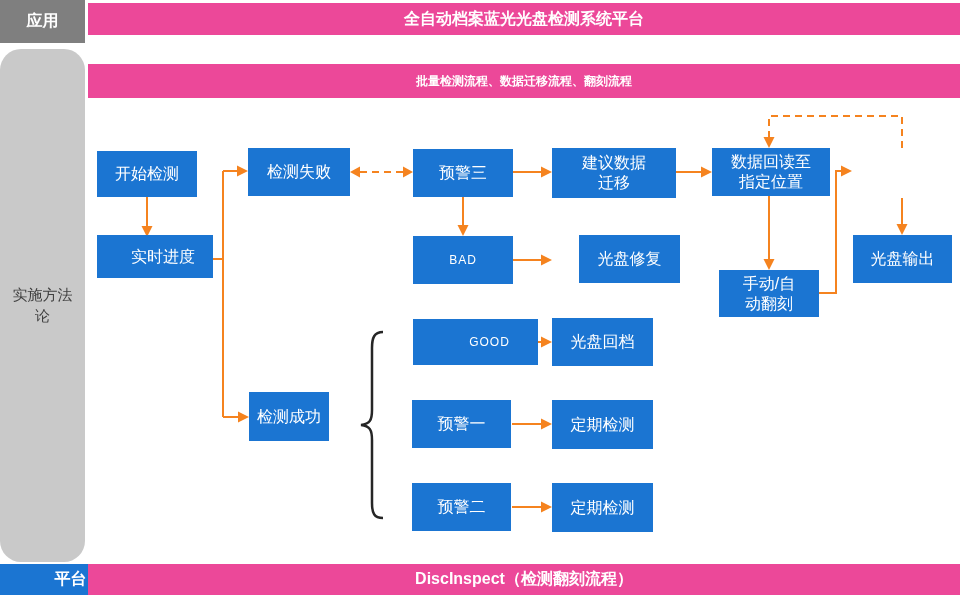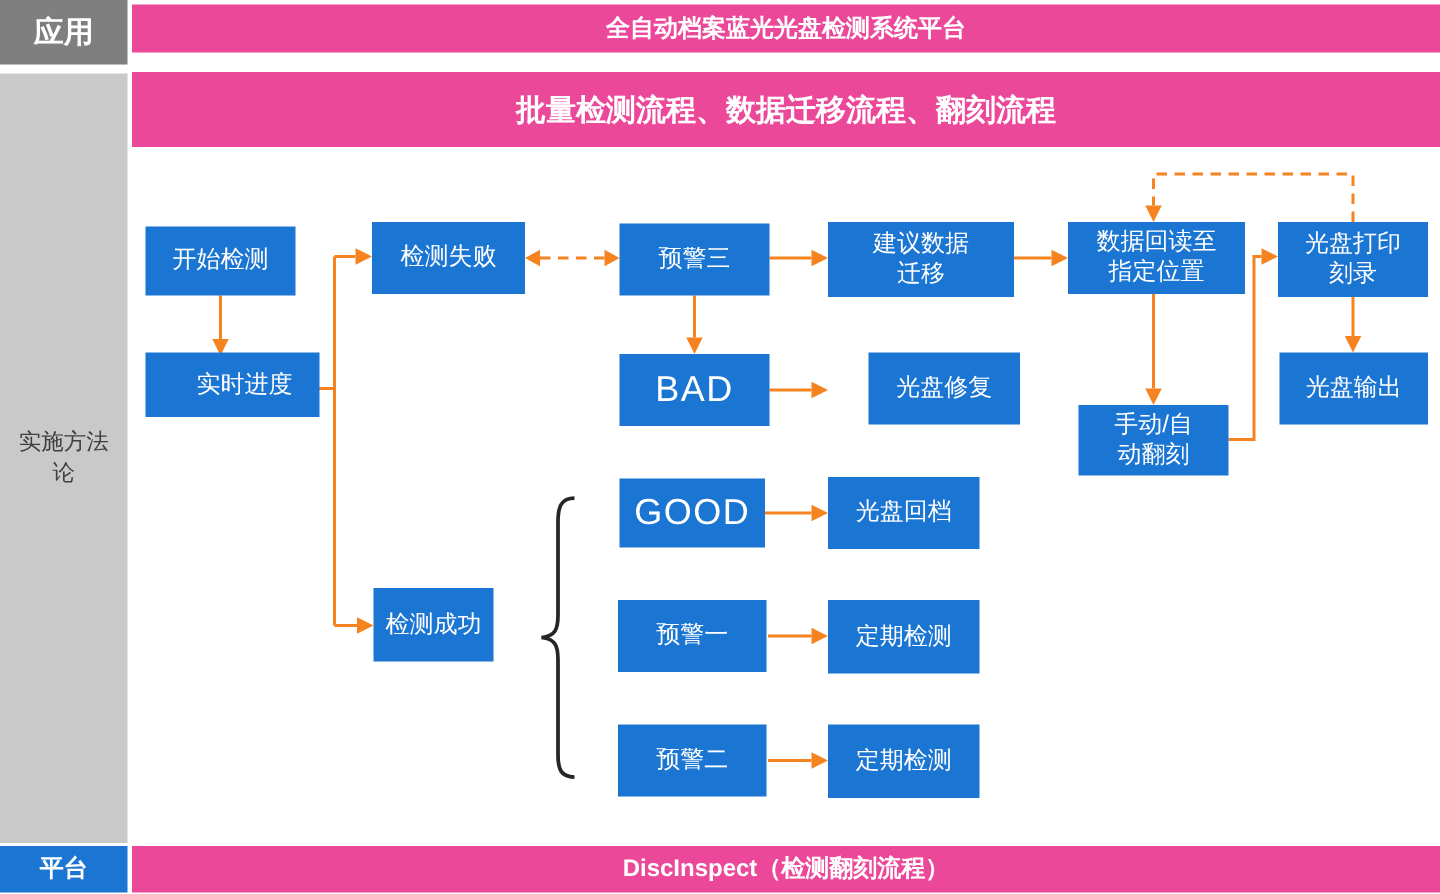--- a/index.html
+++ b/index.html
@@ -1,42 +1,42 @@
 <!DOCTYPE html>
 <html><head>
 <meta charset="utf-8">
 <style>
   html,body{margin:0;padding:0;background:#ffffff;}
   body{font-family:"Liberation Sans","DejaVu Sans",sans-serif;}
   .screen{position:relative;width:960px;height:596px;background:#ffffff;overflow:hidden;}
 
   
   .rail-top{position:absolute;left:0;top:0;width:85px;height:43px;background:#7f7f7f;
-    color:#ffffff;font-size:20px;font-weight:600;display:flex;align-items:center;justify-content:center;}
+    color:#ffffff;font-size:16px;font-weight:600;display:flex;align-items:center;justify-content:center;}
   .rail-mid{position:absolute;left:0;top:49px;width:85px;height:513px;background:#c9c9c9;
     color:#3f3f3f;font-size:15px;display:flex;align-items:center;justify-content:center;
-    text-align:center;white-space:pre-line;line-height:1.35;}
+    text-align:center;white-space:pre-line;line-height:1.35;border-radius:21px;}
   .rail-bottom{position:absolute;left:0;top:564px;width:85px;height:31px;background:#1b75d2;
-    color:#ffffff;font-size:16px;font-weight:600;display:flex;align-items:center;justify-content:center;}
+    color:#ffffff;font-size:16px;font-weight:600;display:flex;align-items:center;justify-content:center;padding-left:28px;}
 
   
   .bar{position:absolute;left:88px;width:872px;background:#ec4899;color:#ffffff;
     display:flex;align-items:center;justify-content:center;font-weight:600;}
   .bar-title{top:3px;height:32px;font-size:16px;}
-  .bar-sub{top:48px;height:50px;font-size:20px;}
+  .bar-sub{top:64px;height:34px;font-size:12px;}
   .bar-footer{top:564px;height:31px;font-size:16px;}
 
   
   .connectors{position:absolute;left:0;top:0;width:960px;height:596px;z-index:1;pointer-events:none;}
 
   
   .flow-node{position:absolute;z-index:2;background:#1b75d2;color:#ffffff;
     display:flex;align-items:center;justify-content:center;text-align:center;
     font-size:16px;line-height:1.25;white-space:pre-line;}
-  .latin{font-size:24px;letter-spacing:1px;}
+  .latin{font-size:12px;letter-spacing:1px;}
 </style>
 </head>
 <body>
 
 <div class="screen">
 
   <div class="rail-top">应用</div>
   <div class="rail-mid">实施方法
 论</div>
   <div class="rail-bottom">平台</div>
@@ -100,28 +100,26 @@
   </svg>
 
   <div class="flow-node" style="left:97px;top:151px;width:100px;height:46px;">开始检测</div>
   <div class="flow-node" style="left:97px;top:235px;width:100px;height:43px;padding-left:16px;">实时进度</div>
   <div class="flow-node" style="left:248px;top:148px;width:102px;height:48px;">检测失败</div>
   <div class="flow-node" style="left:413px;top:149px;width:100px;height:48px;">预警三</div>
   <div class="flow-node" style="left:552px;top:148px;width:124px;height:50px;">建议数据
 迁移</div>
   <div class="flow-node" style="left:712px;top:148px;width:118px;height:48px;">数据回读至
 指定位置</div>
-  <div class="flow-node" style="left:852px;top:148px;width:100px;height:50px;">光盘打印
-刻录</div>
   <div class="flow-node latin" style="left:413px;top:236px;width:100px;height:48px;">BAD</div>
   <div class="flow-node" style="left:552px;top:235px;width:101px;height:48px;margin-left:27px;">光盘修复</div>
   <div class="flow-node" style="left:719px;top:270px;width:100px;height:47px;">手动/自
 动翻刻</div>
   <div class="flow-node" style="left:853px;top:235px;width:99px;height:48px;">光盘输出</div>
   <div class="flow-node" style="left:249px;top:392px;width:80px;height:49px;">检测成功</div>
-  <div class="flow-node latin" style="left:413px;top:319px;width:97px;height:46px;">GOOD</div>
+  <div class="flow-node latin" style="left:413px;top:319px;width:97px;height:46px;padding-left:28px;">GOOD</div>
   <div class="flow-node" style="left:552px;top:318px;width:101px;height:48px;">光盘回档</div>
   <div class="flow-node" style="left:412px;top:400px;width:99px;height:48px;">预警一</div>
   <div class="flow-node" style="left:552px;top:400px;width:101px;height:49px;">定期检测</div>
   <div class="flow-node" style="left:412px;top:483px;width:99px;height:48px;">预警二</div>
   <div class="flow-node" style="left:552px;top:483px;width:101px;height:49px;">定期检测</div>
 
 </div>
 
 </body></html>

